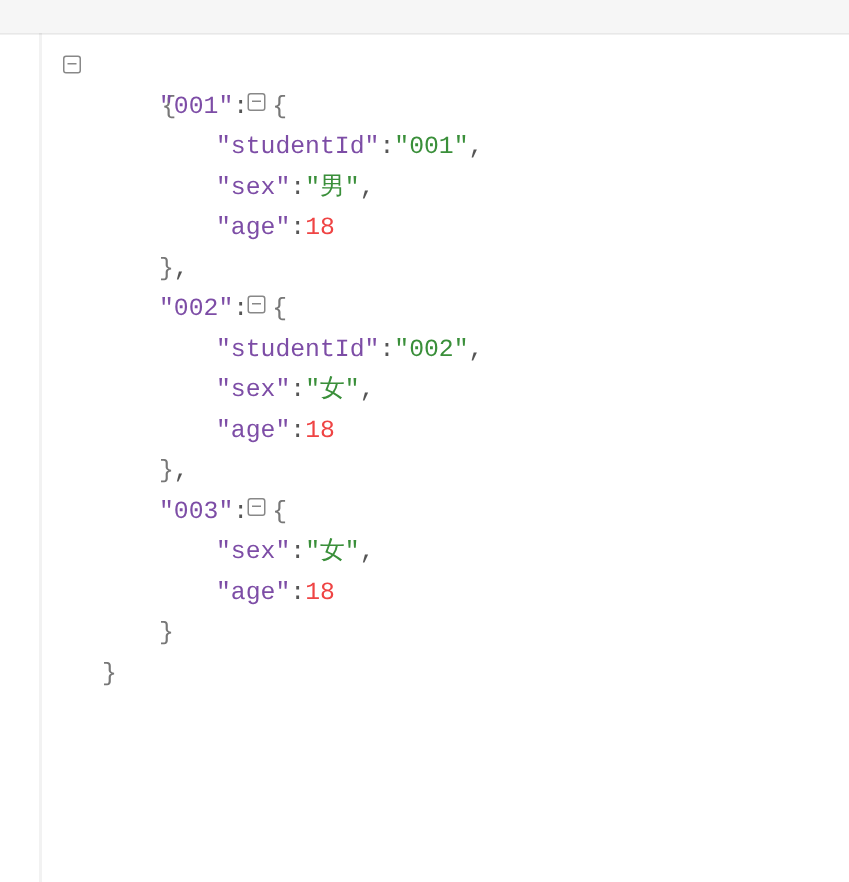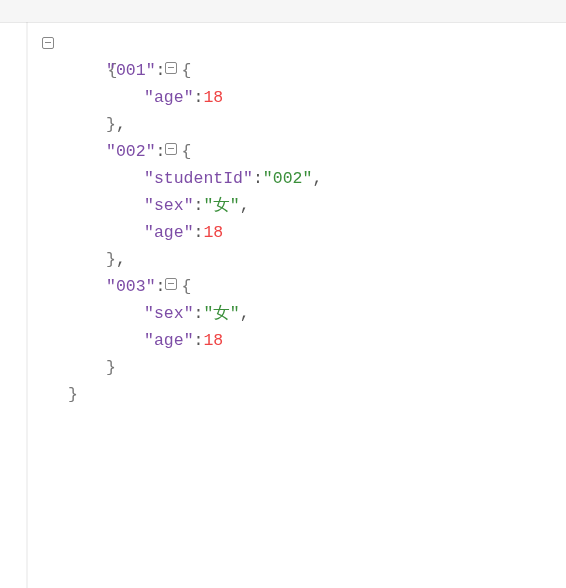--- a/index.html
+++ b/index.html
@@ -82,21 +82,23 @@
 <div class="gutter"></div>
 
 <div class="code-area">
 
   <div class="line ind1">
     <span class="toggle root-toggle"></span><span class="brace">{</span>
   </div>
 
   <div class="line ind2"><span class="key"><span>″</span>001<span>″</span></span><span class="colon">:</span><span class="toggle"></span><span class="brace">{</span></div>
 
+  <div class="line ind3"><span class="key"><span>″</span>studentId<span>″</span></span><span class="colon">:</span><span class="string"><span>″</span><span>001</span><span>″</span></span><span class="comma">,</span></div>
 
+  <div class="line ind3"><span class="key"><span>″</span>sex<span>″</span></span><span class="colon">:</span><span class="string"><span>″</span><span>男</span><span>″</span></span><span class="comma">,</span></div>
 
 
   <div class="line ind3"><span class="key"><span>″</span>age<span>″</span></span><span class="colon">:</span><span class="number">18</span></div>
 
   <div class="line ind2"><span class="brace">}</span><span class="comma">,</span></div>
 
   <div class="line ind2"><span class="key"><span>″</span>002<span>″</span></span><span class="colon">:</span><span class="toggle"></span><span class="brace">{</span></div>
 
   <div class="line ind3"><span class="key"><span>″</span>studentId<span>″</span></span><span class="colon">:</span><span class="string"><span>″</span><span>002</span><span>″</span></span><span class="comma">,</span></div>
 

